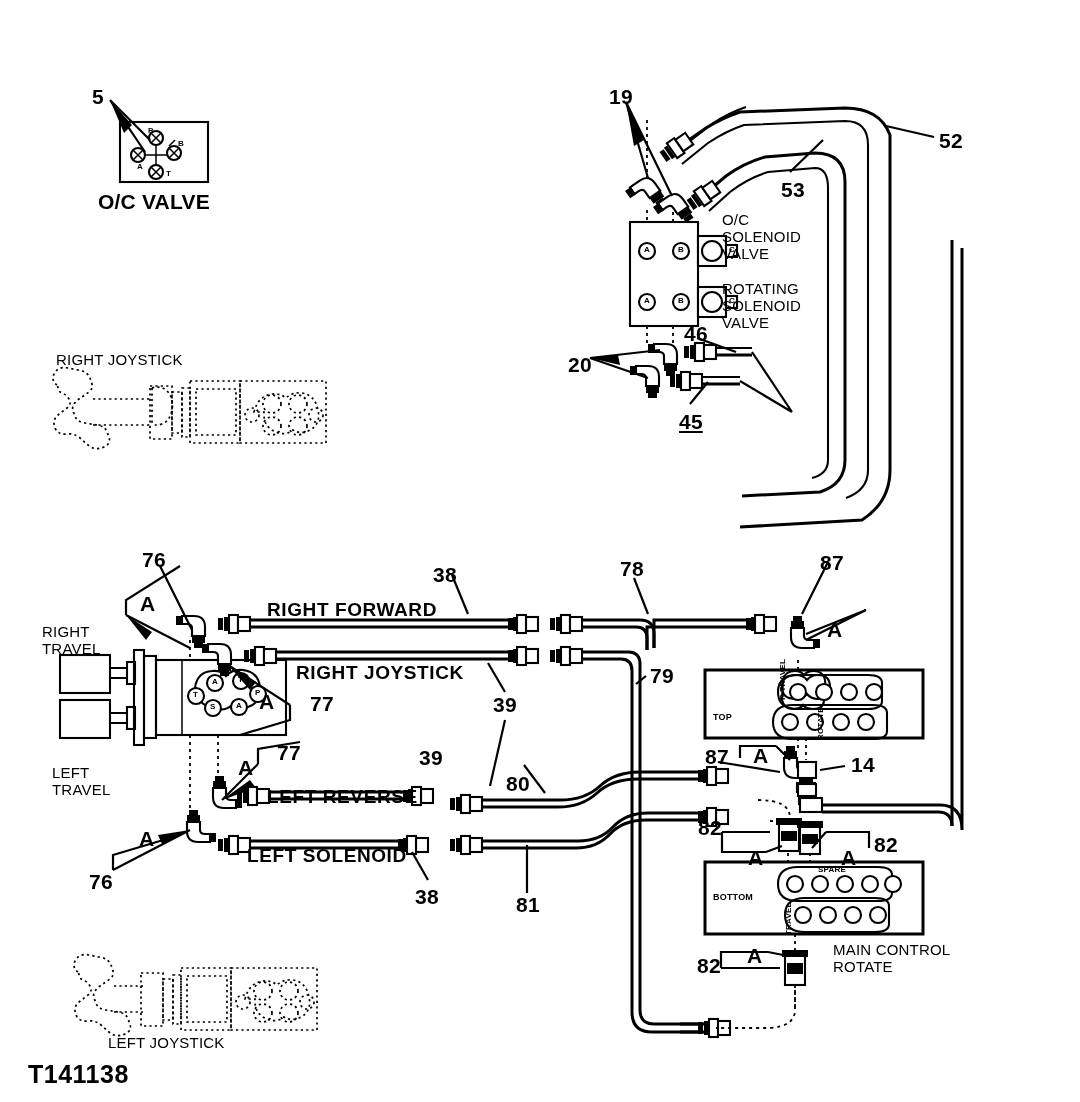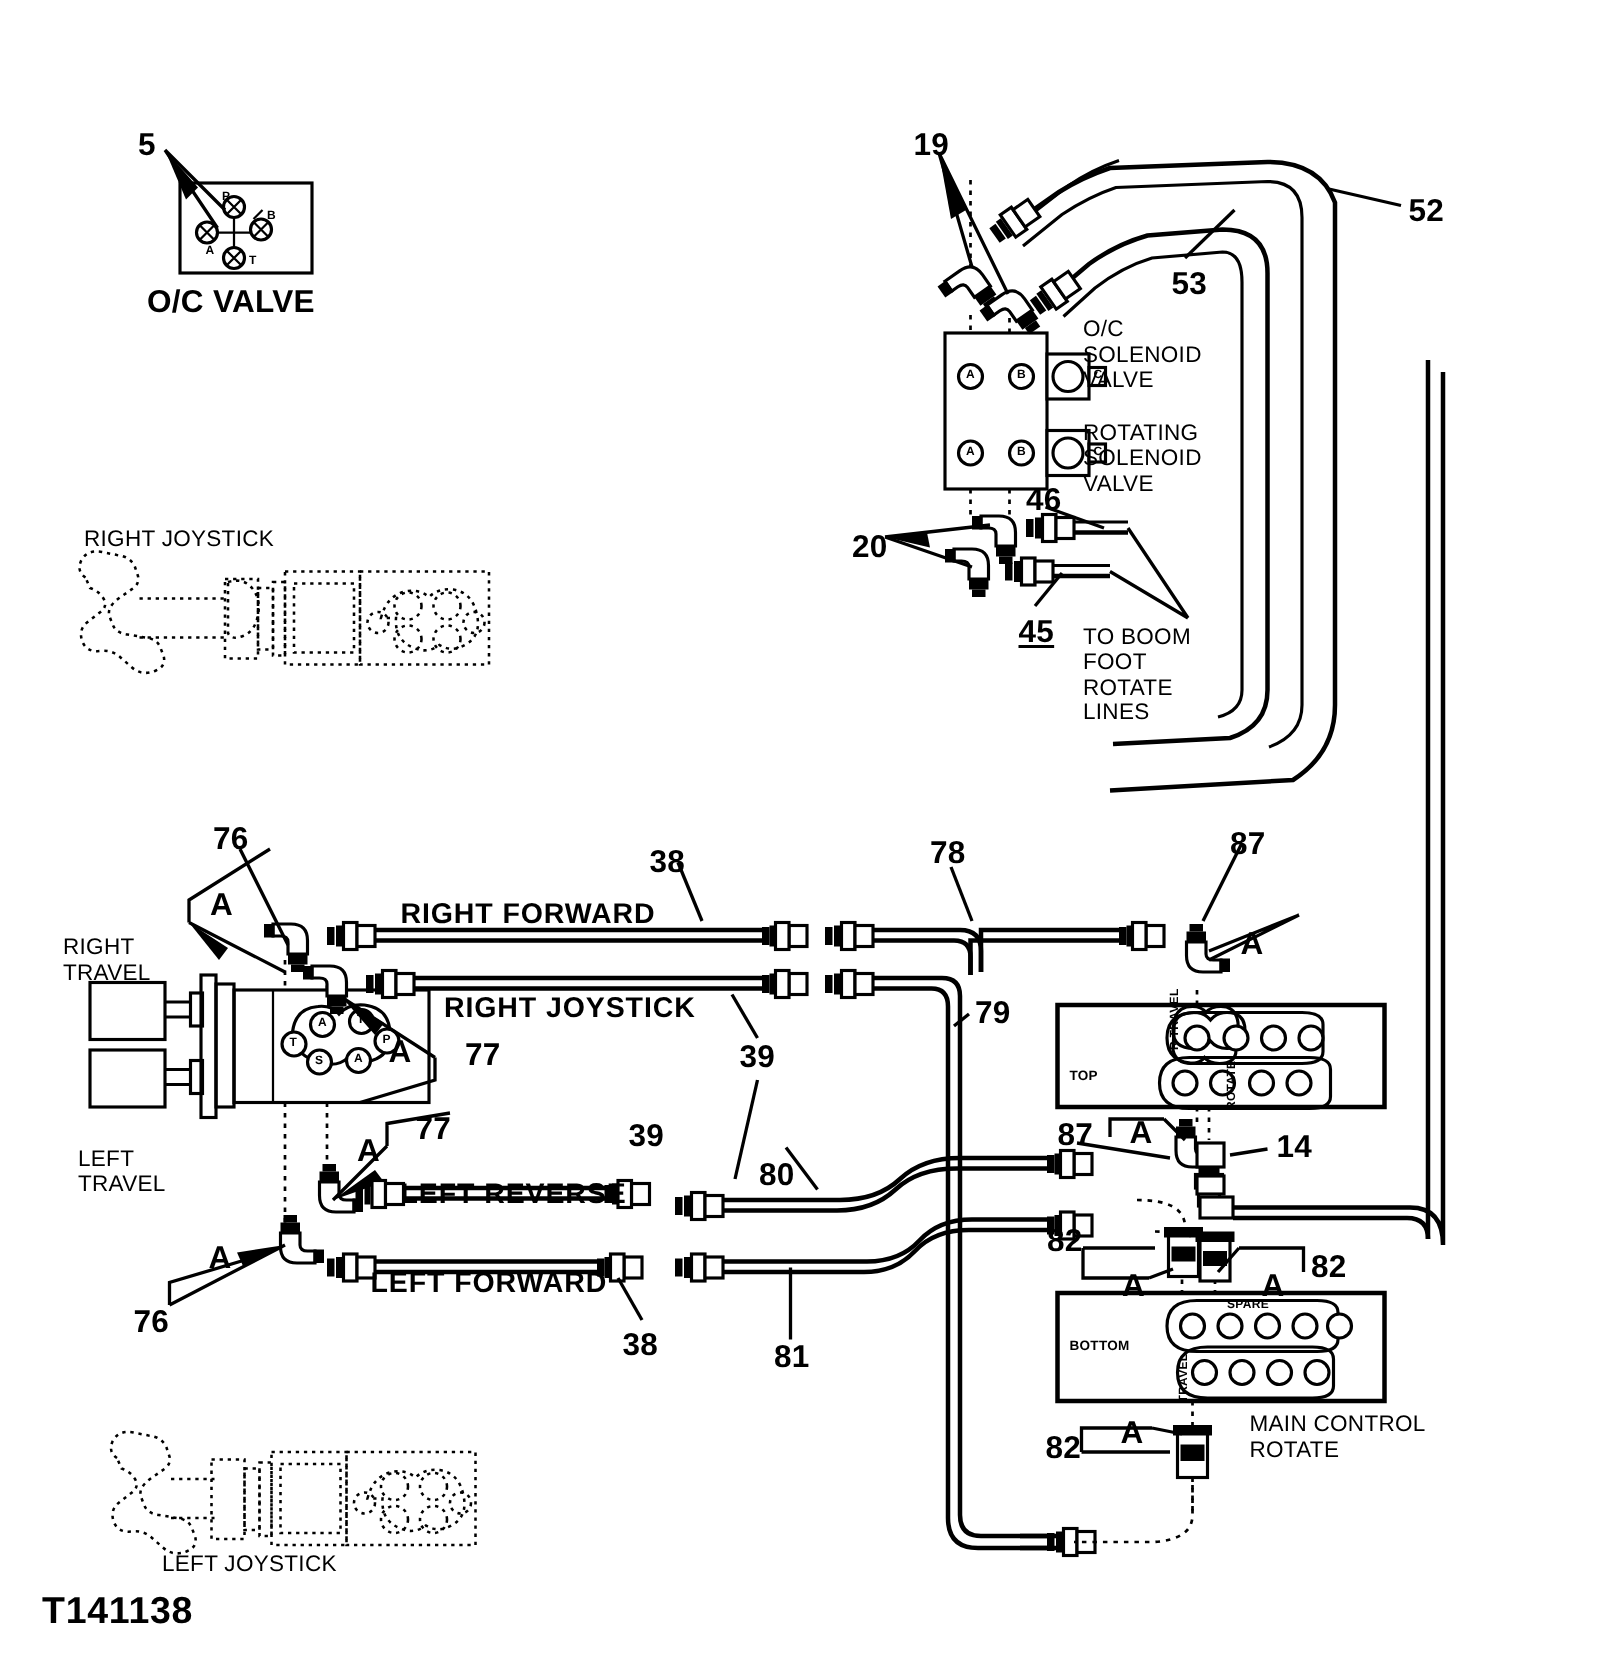--- a/index.html
+++ b/index.html
@@ -467,37 +467,33 @@
 <div class="lbl aletter" style="left:841px;top:846px;">A</div>
 <div class="lbl aletter" style="left:747px;top:944px;">A</div>
 
 <div class="lbl capbig" style="left:98px;top:190px;">O/C VALVE</div>
 <div class="lbl cap" style="left:722px;top:212px;">O/C
 SOLENOID
 VALVE</div>
 <div class="lbl cap" style="left:722px;top:281px;">ROTATING
 SOLENOID
 VALVE</div>
-<div class="lbl cap" style="left:722px;top:417px;">TO BOOM
-FOOT
-ROTATE
-LINES</div>
 <div class="lbl cap" style="left:56px;top:352px;">RIGHT JOYSTICK</div>
 <div class="lbl cap" style="left:108px;top:1035px;">LEFT JOYSTICK</div>
 <div class="lbl cap" style="left:42px;top:624px;">RIGHT
 TRAVEL</div>
 <div class="lbl cap" style="left:52px;top:765px;">LEFT
 TRAVEL</div>
 <div class="lbl cap" style="left:833px;top:942px;">MAIN CONTROL
 ROTATE</div>
 
 <div class="lbl hosename" style="left:267px;top:599px;">RIGHT FORWARD</div>
 <div class="lbl hosename" style="left:296px;top:662px;">RIGHT JOYSTICK</div>
 <div class="lbl hosename" style="left:267px;top:786px;">LEFT REVERSE</div>
-<div class="lbl hosename" style="left:247px;top:845px;">LEFT FORWARD</div>
+<div class="lbl hosename" style="left:247px;top:845px;">LEFT SOLENOID</div>
 
 <div class="lbl tiny" style="left:713px;top:712px;">TOP</div>
 <div class="lbl tiny2 vert" style="left:779px;top:700px;">R TRAVEL</div>
 <div class="lbl tiny2 vert" style="left:817px;top:740px;">ROTATE</div>
 <div class="lbl tiny" style="left:713px;top:892px;">BOTTOM</div>
 <div class="lbl tiny2" style="left:818px;top:866px;">SPARE</div>
 <div class="lbl tiny2 vert" style="left:785px;top:935px;">TRAVEL</div>
 
 <div class="lbl tiny2" style="left:148px;top:127px;">P</div>
 <div class="lbl tiny2" style="left:178px;top:140px;">B</div>

